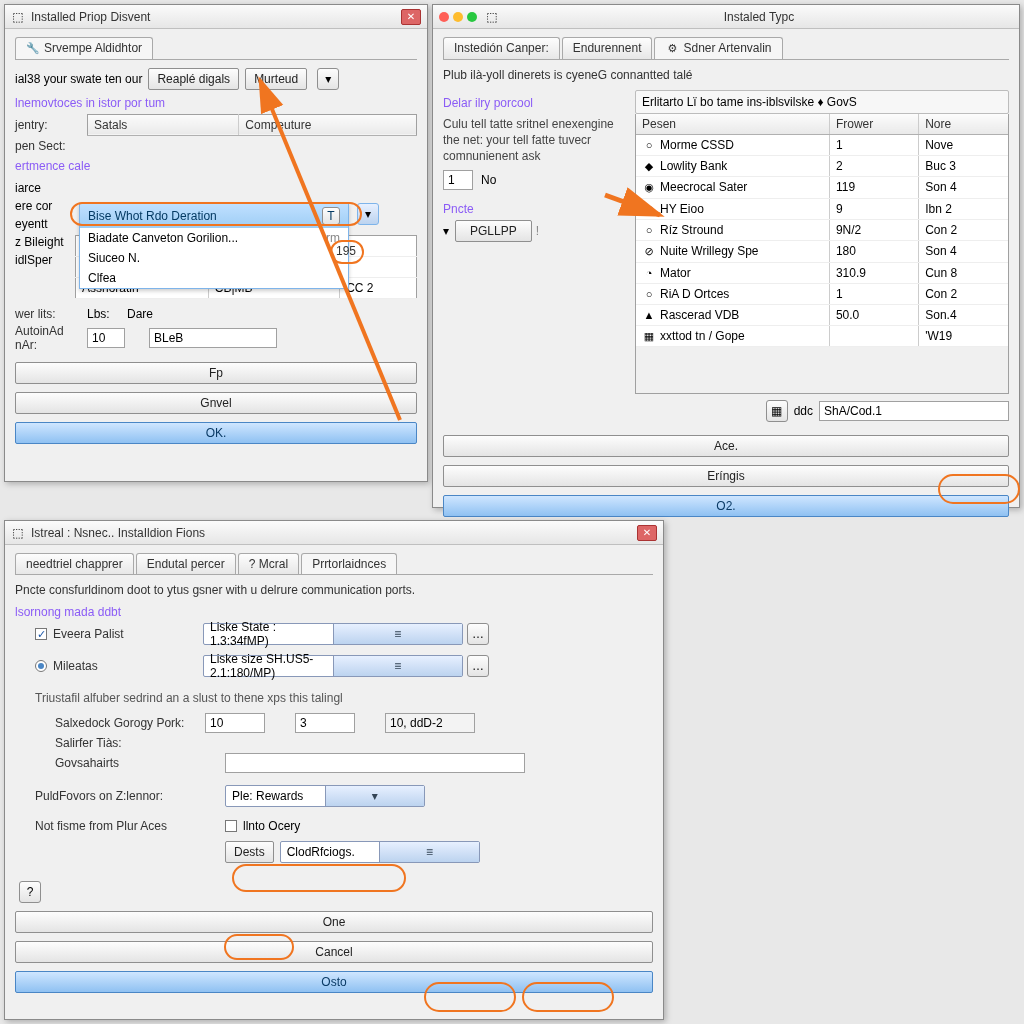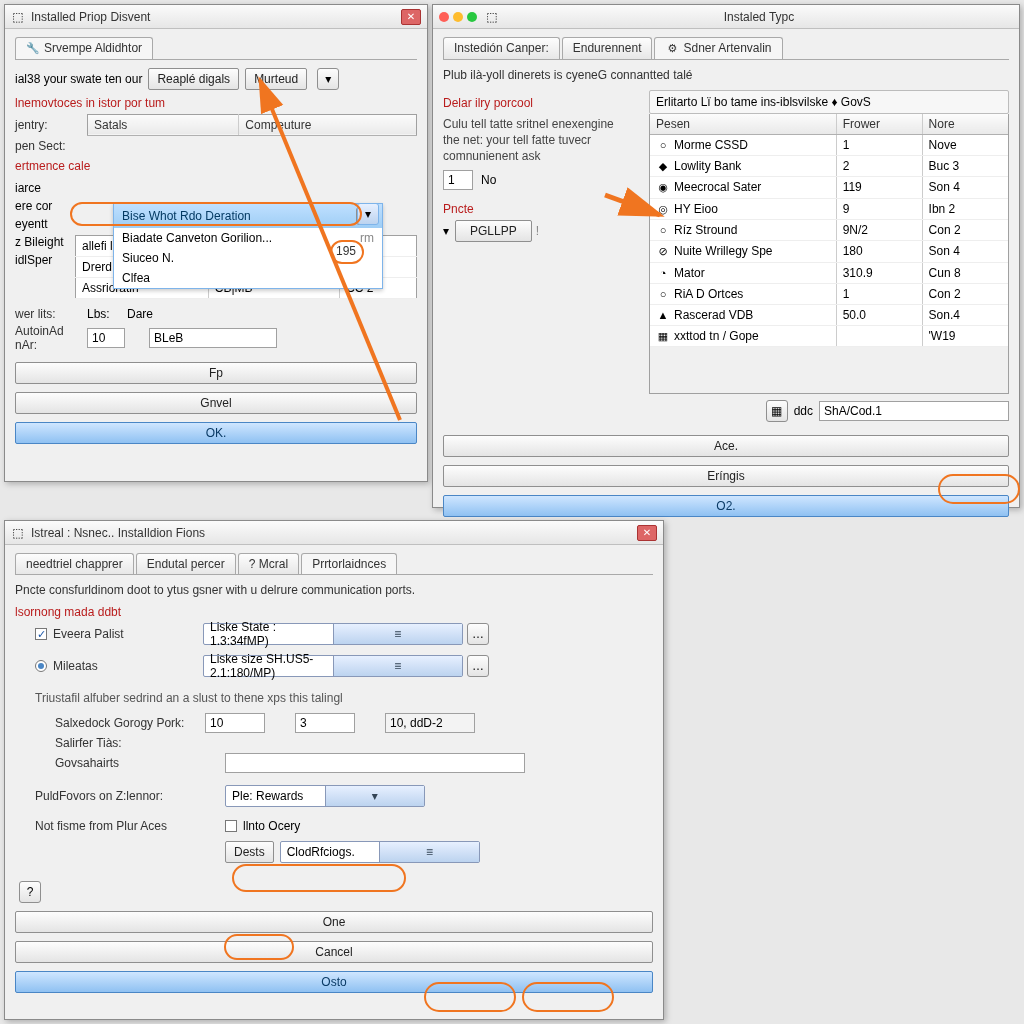--- a/index.html
+++ b/index.html
@@ -25,29 +25,29 @@
 .desc { color:#333; margin:4px 0 8px; }
 
 .row { display:flex; align-items:center; margin:3px 0; }
 .row .lab { width:72px; color:#333; }
 .row .lab2 { width:150px; color:#333; }
 input[type=text], select.flat { background:#fff; border:1px solid #a0a0a0; padding:2px 4px; height:20px; }
 .btn { background:linear-gradient(#fdfdfd,#e4e4e4); border:1px solid #8f8f8f; border-radius:2px; padding:3px 14px; min-width:64px; color:#222; cursor:pointer; }
 .btn.primary { background:linear-gradient(#cfe6ff,#8fc1f2); border-color:#4a86c5; color:#0b3b66; }
 .btns { display:flex; justify-content:flex-end; gap:8px; margin-top:10px;flex-direction:column; }
 
-.grouplabel { color:#b91c1c; margin:6px 0 4px; }
+.grouplabel { color:#8b5cf6; margin:6px 0 4px; }
 
 table.grid { width:100%; border-collapse:collapse; background:#fff; border:1px solid #a0a0a0; }
 table.grid th, table.grid td { border-right:1px solid #ccc; padding:3px 6px; text-align:left; white-space:nowrap; overflow:hidden; }
 table.grid th { background:linear-gradient(#fcfcfc,#e9e9e9); border-bottom:1px solid #b0b0b0; font-weight:normal; color:#333; }
 table.grid tr td { border-bottom:1px solid #eee; }
 table.grid td:last-child, table.grid th:last-child{ border-right:none; }
 
-.dropdown { border:1px solid #7eb4ea; background:#fff; position:absolute; box-shadow:0 2px 4px rgba(0,0,0,.2);margin-left:34px; }
+.dropdown { border:1px solid #7eb4ea; background:#fff; position:absolute; box-shadow:0 2px 4px rgba(0,0,0,.2); }
 .dropdown .item { padding:3px 8px; display:flex; justify-content:space-between; align-items:center; }
 .dropdown .item.sel { background:linear-gradient(#bfe0ff,#9ecdf5); color:#083; color:#043a63; }
 
 .hl { position:absolute; border:2px solid #f07520; border-radius:10px; pointer-events:none; }
 
 .arrow { position:absolute; pointer-events:none; }
 
 .radio { width:12px;height:12px;border:1px solid #777;border-radius:50%;display:inline-block;margin-right:6px;background:#fff; vertical-align:-2px;}
 .radio.checked::after{content:"";display:block;width:6px;height:6px;background:#4a86c5;border-radius:50%;margin:2px;}
 .check { width:12px;height:12px;border:1px solid #777;display:inline-block;margin-right:6px;background:#fff;vertical-align:-2px;}
@@ -182,21 +182,21 @@
     <span class="t" style="text-align:center;">Instaled Typc</span>
   </div>
   <div class="body">
     <div class="tabs">
       <div class="tab">Instedión Canper:</div>
       <div class="tab">Endurennent</div>
       <div class="tab active"><span class="ic">⚙</span><span>Sdner Artenvalin</span></div>
     </div>
     <div class="desc">Plub ilà-yoll dinerets is cyeneG connantted talé</div>
 
-    <div style="display:flex; gap:26px;">
+    <div style="display:flex; gap:12px;">
       <div style="width:180px;">
         <div class="grouplabel">Delar ilry porcool</div>
         <div style="color:#444; margin:6px 0; line-height:1.35;">Culu tell tatte sritnel enexengine the net: your tell fatte tuvecr comnunienent ask</div>
         <div class="row">
           <input type="text" style="width: 30px;" value="1">
           <span style="margin-left:8px;">No</span>
         </div>
         <div class="grouplabel" style="margin-top:12px;">Pncte</div>
         <div class="row">
           <span style="margin-right:6px;">▾</span>

